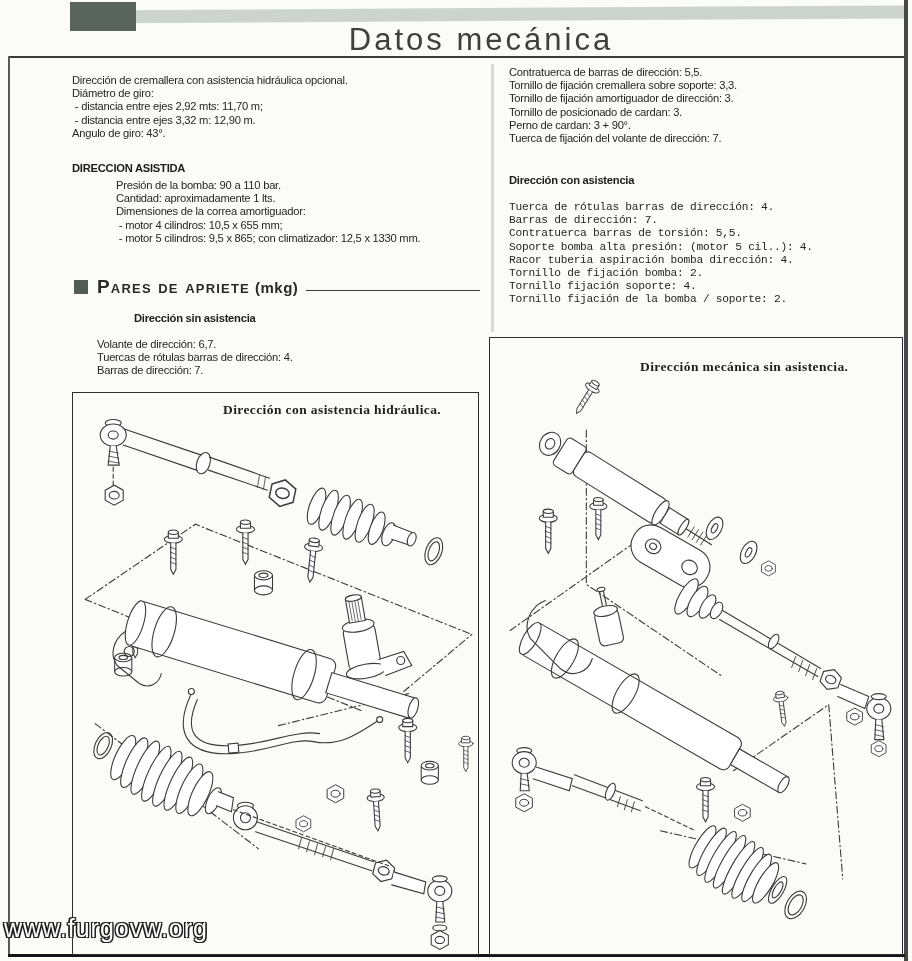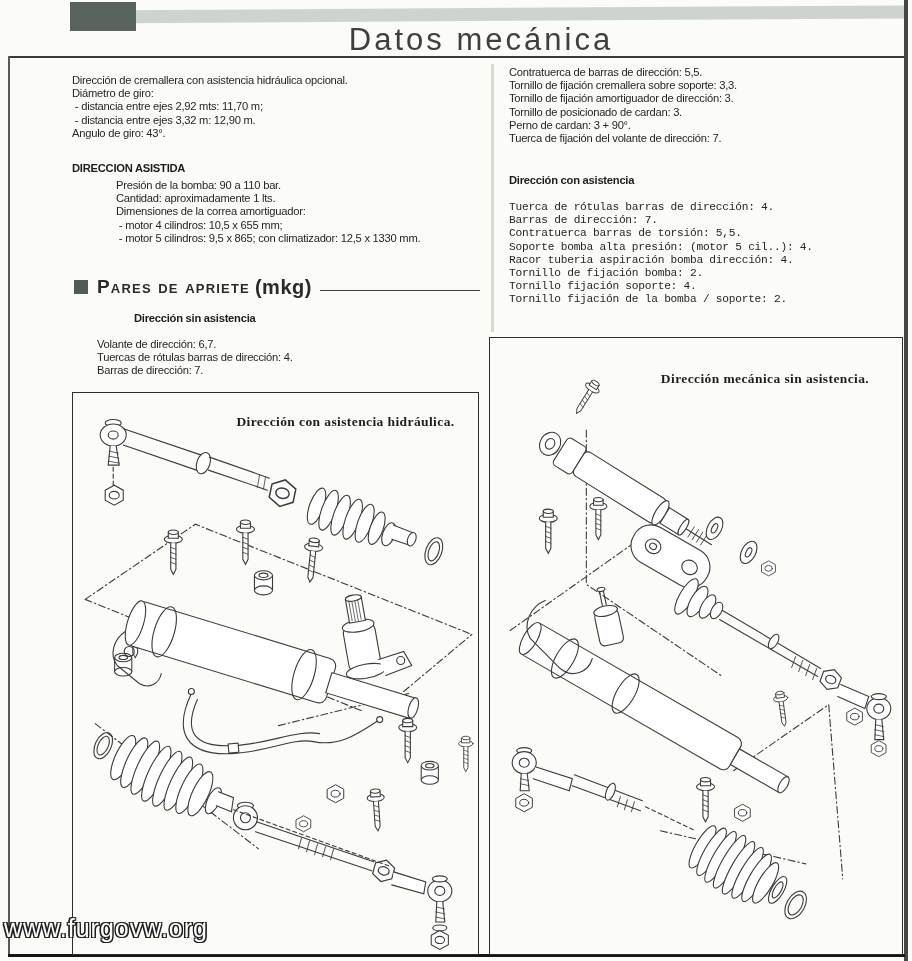--- a/index.html
+++ b/index.html
@@ -15,28 +15,28 @@
   .border-right{position:absolute;left:904px;top:0;width:4px;height:961px;background:#474747;}
   .rule-bottom{position:absolute;left:8px;top:954px;width:897px;height:3px;background:#151515;}
   .col-divider{position:absolute;left:491px;top:64px;width:2.5px;height:268px;background:#d9d9d4;}
   
   .tblock{position:absolute;font-size:11.2px;line-height:13.2px;letter-spacing:-0.25px;color:#262626;}
   .ln{white-space:pre;}
   .bhead{font-weight:700;color:#1c1c1c;}
   .pares-row{position:absolute;left:74px;top:278px;width:406px;display:flex;align-items:flex-start;}
   .pares-sq{width:14px;height:14px;background:#505c54;margin:2px 9px 0 0;flex:0 0 auto;}
   .pares-text{font-weight:700;font-size:19px;letter-spacing:1.2px;font-variant:small-caps;color:#2a2a2a;line-height:18px;}
-  .pares-unit{font-weight:700;font-size:20px;letter-spacing:0.5px;color:#2a2a2a;margin-left:5px;line-height:19px;}
+  .pares-unit{font-weight:700;font-size:15px;letter-spacing:0.5px;color:#2a2a2a;margin-left:5px;line-height:19px;}
   .pares-fill{flex:1;border-bottom:1.6px solid #3c3c3c;height:12px;margin-left:8px;}
   
   .dbox{position:absolute;border:1.6px solid #2e2e2e;background:transparent;box-sizing:border-box;}
   .dbox-left{left:72px;top:392px;width:407px;height:563px;}
   .dbox-right{left:489px;top:337px;width:414px;height:618px;}
   .dcap{position:absolute;font-family:"Liberation Serif",serif;font-weight:600;font-size:13.5px;
-        letter-spacing:0.4px;color:#1e1e1e;text-align:center;margin-top:12px;}
+        letter-spacing:0.4px;color:#1e1e1e;}
   .dcap-left{top:9px;left:150px;width:245px;}
   .dcap-right{top:21px;left:150px;width:250px;}
   .dsvg{position:absolute;left:0;top:0;width:100%;height:100%;}
   
   .watermark{position:absolute;left:4px;top:914px;font-size:25px;letter-spacing:1px;color:#ffffff;
      text-shadow:-1.4px -1.4px 0 #1f1f1f,1.4px -1.4px 0 #1f1f1f,-1.4px 1.4px 0 #1f1f1f,1.4px 1.4px 0 #1f1f1f,0 0 1px #1f1f1f;}
 </style>
 </head>
 <body>
 

